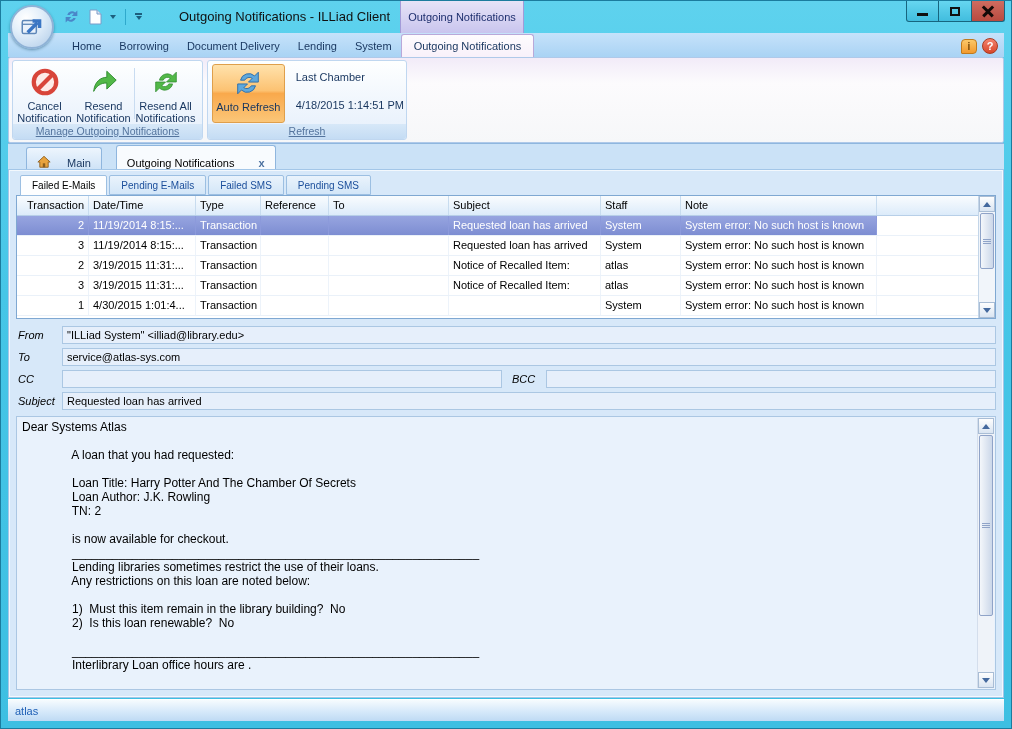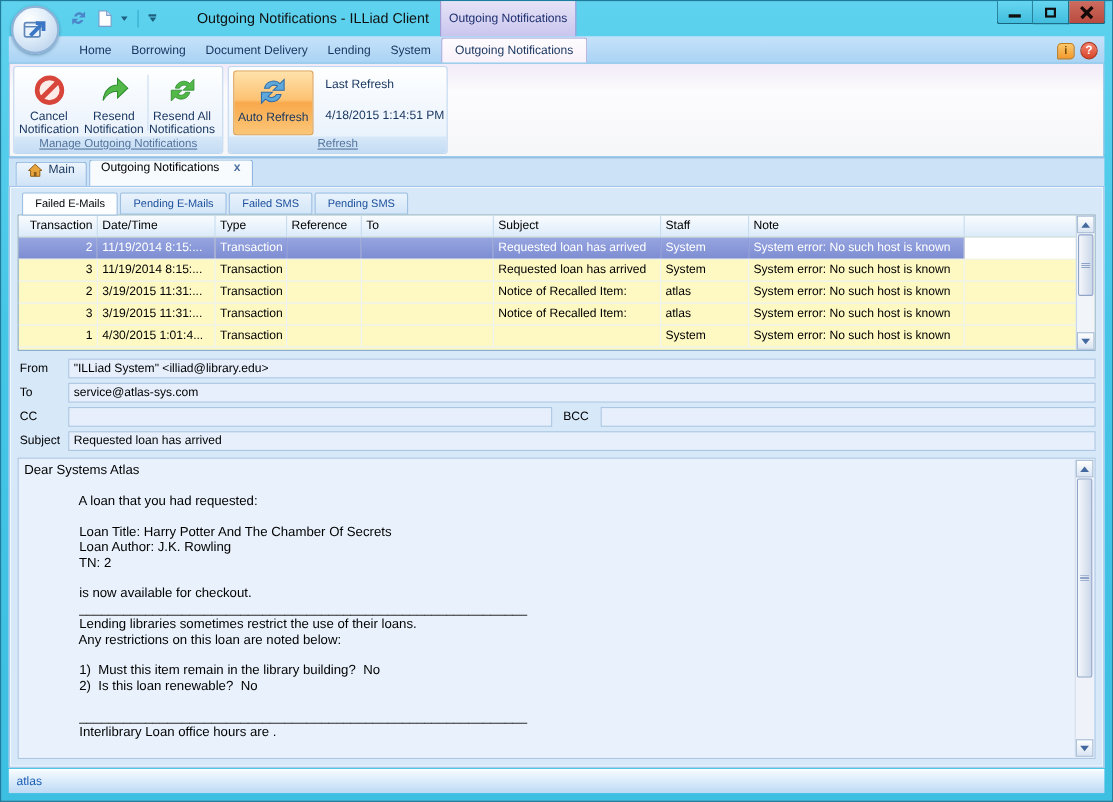--- a/index.html
+++ b/index.html
@@ -69,37 +69,37 @@
   .vsep{width:1px;background:#C9DCF1;margin:4px 1px;}
   .rbtn.autorefresh{width:75px;margin:0 2px 0 2px;
     background:linear-gradient(180deg,#FFE2AC 0%,#FCC272 45%,#F9A94C 50%,#FBC678 100%);
     border:1px solid #DF9F4B;}
   .last-refresh{display:flex;flex-direction:column;justify-content:space-between;
     padding:7px 0 12px 9px;font-size:11px;color:#17355E;white-space:nowrap;}
 
   
   .client{position:absolute;left:7px;right:7px;top:142px;bottom:30px;background:#CBE2F7;}
   .doc-tabs{height:26px;display:flex;align-items:flex-end;padding-left:6px;border-top:1px solid #8FB6DE;}
-  .dtab{height:22px;display:flex;align-items:flex-start;gap:5px;padding:0 10px;font-size:11px;color:#17355E;
+  .dtab{height:22px;display:flex;align-items:flex-end;gap:16px;padding:0 10px;font-size:11px;color:#17355E;
     background:linear-gradient(#EDF5FD,#CFE3F7);border:1px solid #8FB6DE;border-bottom:none;
-    border-radius:3px 3px 0 0;margin-right:2px;white-space:nowrap;}
+    border-radius:3px 3px 0 0;margin-right:2px;white-space:nowrap;margin-left:12px;}
   .dtab.active{background:#F8FBFE;color:#000;height:24px;}
   .tab-close{color:#4A6F9E;font-weight:bold;font-size:11px;margin-left:8px;}
   .content-panel{position:absolute;left:0;right:0;top:26px;bottom:0;background:#D7E8F9;
     border:1px solid #A3C6E8;box-shadow:inset 0 0 0 1px #F3F8FD;
     padding:5px 7px 7px;display:flex;flex-direction:column;}
 
   
   .sub-tabs{display:flex;padding-left:4px;flex:none;}
   .stab{height:20px;line-height:19px;padding:0 11px;font-size:10px;color:#1B4E9B;white-space:nowrap;
     background:linear-gradient(#EAF3FC,#D3E6F8);border:1px solid #9CBFE2;border-radius:2px 2px 0 0;margin-right:2px;}
   .stab.active{background:#FDFEFF;color:#000;height:21px;position:relative;z-index:2;margin-bottom:-1px;}
 
   
-  .grid{position:relative;height:124px;background:#fef9c3;border:1px solid #7FA8D2;flex:none;padding-right:17px;}
+  .grid{position:relative;height:124px;background:#ffffff;border:1px solid #7FA8D2;flex:none;padding-right:17px;}
   .grid-header{display:flex;height:20px;background:linear-gradient(#F9FCFE,#DCEBFA);
     border-bottom:1px solid #B7CFE8;font-size:11px;color:#000;}
   .gh{padding:3px 4px;border-right:1px solid #C8DCEF;white-space:nowrap;overflow:hidden;}
   .grid-row{display:flex;height:20px;font-size:11px;color:#000;border-bottom:1px solid #EAF1F9;}
   .gc{padding:3px 4px;border-right:1px solid #EDF3FA;white-space:nowrap;overflow:hidden;}
   .c0{width:72px;text-align:right;}
   .c1{width:107px;} .c2{width:65px;} .c3{width:68px;} .c4{width:120px;}
   .c5{width:152px;} .c6{width:80px;} .c7{width:196px;} .c8{flex:1;border-right:none;}
   .grid-row.selected .gc{background:linear-gradient(#97A5E0,#7D8DD2);color:#FFF;border-right-color:#8C9ADB;border-bottom-color:#7D8DD2;}
   .grid-row.selected .gc.c8{background:#FFF;border-bottom-color:#EAF1F9;}
@@ -112,21 +112,21 @@
   .tri-up-s{width:0;height:0;border-left:4px solid transparent;border-right:4px solid transparent;border-bottom:5px solid #44699E;}
   .tri-dn-s{width:0;height:0;border-left:4px solid transparent;border-right:4px solid transparent;border-top:5px solid #44699E;}
   .vtrack{flex:1;position:relative;}
   .thumb{position:absolute;left:1px;right:1px;background:linear-gradient(90deg,#F4F7FB,#CBD7E9);
     border:1px solid #8FA3C8;border-radius:2px;display:flex;align-items:center;justify-content:center;}
   .grip{width:8px;height:5px;background:repeating-linear-gradient(180deg,#8FA3C8 0 1px,transparent 1px 2px);}
 
   
   .fields{margin-top:7px;font-size:11px;flex:none;}
   .frow{display:flex;align-items:center;margin-bottom:4px;}
-  .flabel{width:46px;padding-left:2px;color:#000;flex:none;}
+  .flabel{width:46px;padding-left:2px;color:#000;flex:none;font-style:italic;}
   .finput{height:18px;line-height:16px;background:#E6EFFB;border:1px solid #ABC7E3;
     padding:0 4px;color:#000;overflow:hidden;white-space:nowrap;}
   .grow{flex:1;}
   .cc-input{width:440px;}
   .bcc-label{width:44px;text-align:left;padding-left:10px;flex:none;}
 
   
   .email-body{flex:1;margin-top:2px;background:#E9F2FC;border:1px solid #ABC7E3;position:relative;overflow:hidden;}
   .body-text{position:absolute;top:3px;left:5px;right:22px;bottom:2px;
     font-size:12px;line-height:14px;white-space:pre;color:#000;overflow:hidden;}
@@ -231,21 +231,21 @@
     <div class="rgroup refreshg">
       <div class="rgroup-content">
         <div class="rbtn autorefresh">
           <svg viewBox="0 0 32 32">
             <path d="M8 13 A 9 9 0 0 1 23 8.5 L27 4.5 L27 15 L16.5 15 L20.5 11 A 5.5 5.5 0 0 0 12.5 13 Z" fill="#5FA8DC" stroke="#2E6DA8" stroke-width="1"></path>
             <path d="M24 19 A 9 9 0 0 1 9 23.5 L5 27.5 L5 17 L15.5 17 L11.5 21 A 5.5 5.5 0 0 0 19.5 19 Z" fill="#5FA8DC" stroke="#2E6DA8" stroke-width="1"></path>
           </svg>
           <span>Auto Refresh</span>
         </div>
         <div class="last-refresh">
-          <span>Last Refresh</span>
+          <span>Last Chamber</span>
           <span>4/18/2015 1:14:51 PM</span>
         </div>
       </div>
       <div class="rgroup-caption">Refresh</div>
     </div>
   </div>
 
   <div class="client">
 
     <div class="doc-tabs">

